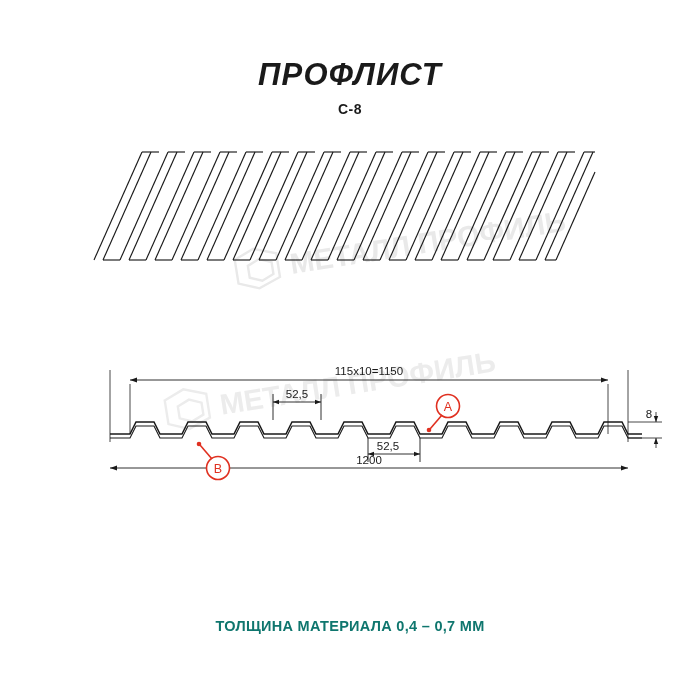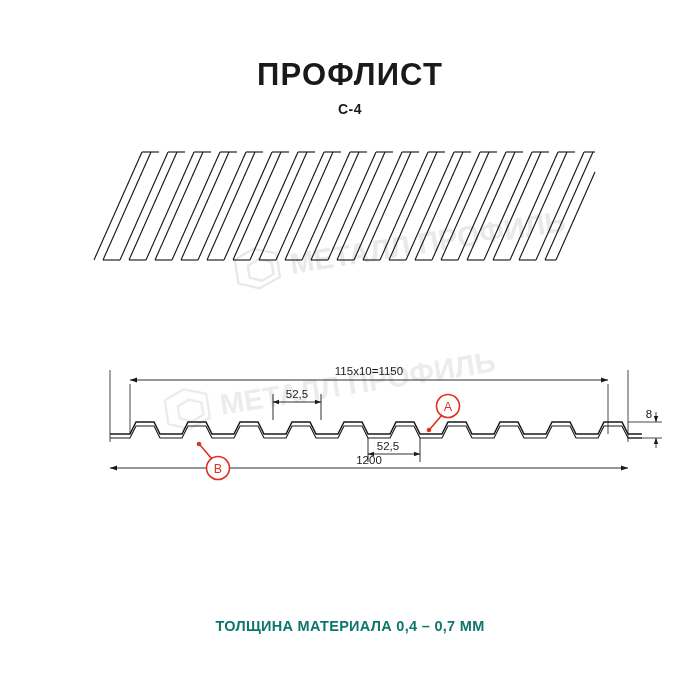--- a/index.html
+++ b/index.html
@@ -23,20 +23,21 @@
   .title {
     position: absolute;
     top: 57px;
     left: 0;
     width: 700px;
     text-align: center;
     font-size: 31px;
     font-weight: bold;
     letter-spacing: 1.2px;
     color: #1a1a1a;
+    font-style: italic;
   }
   .subtitle {
     position: absolute;
     top: 101px;
     left: 0;
     width: 700px;
     text-align: center;
     font-size: 14px;
     font-weight: bold;
     letter-spacing: 0.4px;
@@ -85,21 +86,21 @@
     font-size: 11.5px;
     font-family: "Liberation Sans", sans-serif;
   }
 </style>
 </head>
 <body>
 
 <div class="page">
 
   <div class="title">ПРОФЛИСТ</div>
-  <div class="subtitle">C-4</div>
+  <div class="subtitle">C-8</div>
 
   <div class="watermark wm1">
     <svg width="310" height="70" viewBox="0 0 310 70">
       <g transform="rotate(-9 155 35)">
         <g fill="none" stroke="#e9e9e9" stroke-width="2.4">
           <path d="M10 22 L30 14 L52 22 L52 46 L30 54 L10 46 Z"></path>
           <path d="M22 30 L34 25 L46 30 L46 42 L34 47 L22 42 Z"></path>
         </g>
         <text x="64" y="45" font-family="Liberation Sans, sans-serif" font-size="29" font-weight="bold" fill="#e9e9e9">МЕТАЛЛ ПРОФИЛЬ</text>
       </g>

